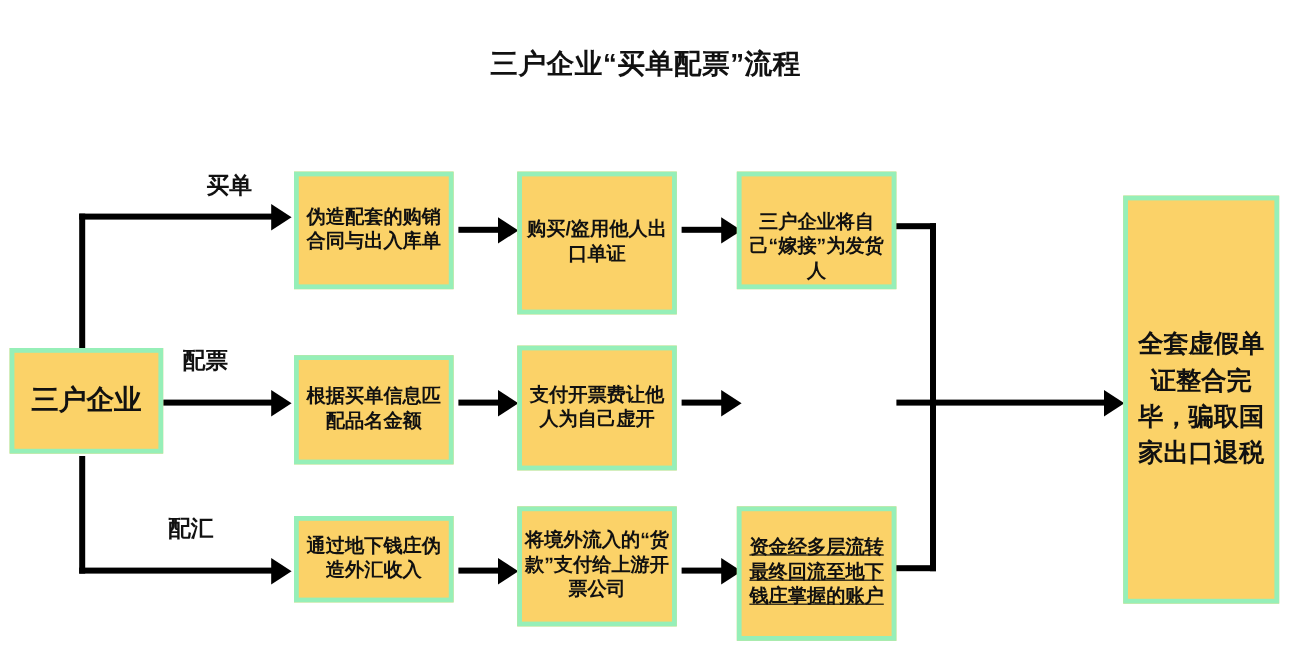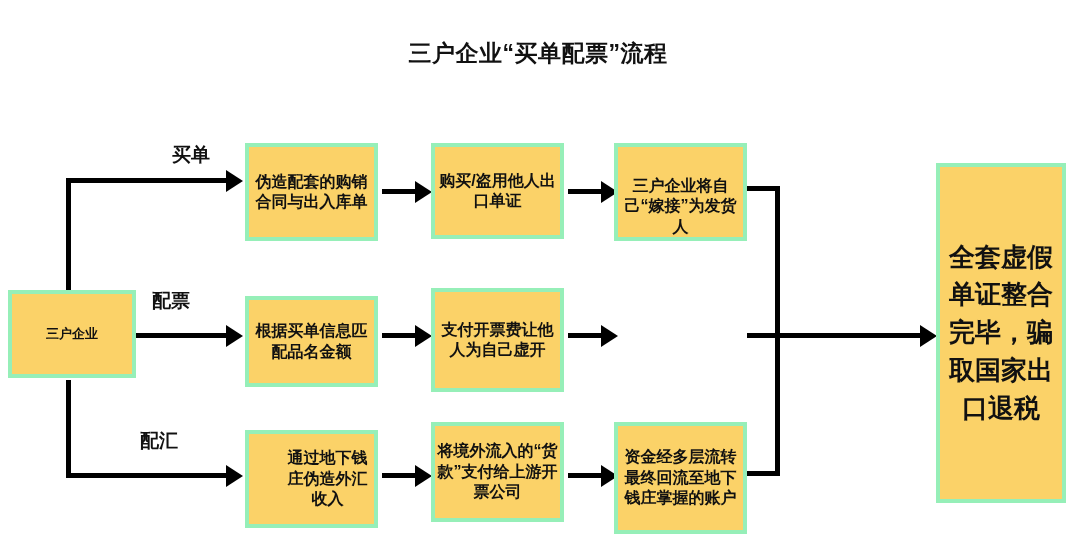--- a/index.html
+++ b/index.html
@@ -34,22 +34,22 @@
     justify-content:center;
     text-align:center;
     color:#111111;
     font-weight:bold;
     line-height:1.28;
     letter-spacing:0px;
   }
   .node .txt{display:block;padding:0 2px;}
 
   .node.small{font-size:16px;}
-  .node.source{font-size:13px;}
-  .node.final{font-size:26px;line-height:1.45;}
+  .node.source{font-size:23px;}
+  .node.final{font-size:21px;line-height:1.45;}
 
   
   .hline{position:absolute;background:#000000;height:5px;}
   .vline{position:absolute;background:#000000;width:5px;}
   .arrowhead{
     position:absolute;
     width:0;height:0;
     border-top:11px solid transparent;
     border-bottom:11px solid transparent;
     border-left:17px solid #000000;
@@ -97,21 +97,21 @@
   <div class="node source" style="left:8px;top:290px;width:128px;height:88px;">
     <span class="txt">三户企业</span>
   </div>
 
   <div class="node small" style="left:245px;top:143px;width:133px;height:98px;">
     <span class="txt">伪造配套的购销合同与出入库单</span>
   </div>
   <div class="hline" style="left:382px;top:189px;width:40px;"></div>
   <div class="arrowhead" style="left:415px;top:181px;"></div>
 
-  <div class="node small" style="left:431px;top:143px;width:133px;height:96px;">
+  <div class="node small" style="left:431px;top:143px;width:133px;height:119px;">
     <span class="txt">购买/盗用他人出口单证</span>
   </div>
   <div class="hline" style="left:568px;top:189px;width:40px;"></div>
   <div class="arrowhead" style="left:601px;top:181px;"></div>
 
   <div class="node small" style="left:614px;top:143px;width:133px;height:98px;align-items:flex-end;">
     <span class="txt">三户企业将自己“嫁接”为发货人</span>
   </div>
 
   <div class="node small" style="left:245px;top:296px;width:133px;height:91px;text-align:center;">
@@ -120,33 +120,33 @@
   <div class="hline" style="left:382px;top:333px;width:40px;"></div>
   <div class="arrowhead" style="left:415px;top:325px;"></div>
 
   <div class="node small" style="left:431px;top:288px;width:133px;height:104px;">
     <span class="txt">支付开票费让他人为自己虚开</span>
   </div>
   <div class="hline" style="left:568px;top:333px;width:40px;"></div>
   <div class="arrowhead" style="left:601px;top:325px;"></div>
 
 
-  <div class="node small" style="left:245px;top:430px;width:133px;height:98px;padding-left:32px;">
+  <div class="node small" style="left:245px;top:430px;width:133px;height:72px;">
     <span class="txt">通过地下钱庄伪造外汇收入</span>
   </div>
   <div class="hline" style="left:382px;top:473px;width:40px;"></div>
   <div class="arrowhead" style="left:415px;top:465px;"></div>
 
   <div class="node small" style="left:431px;top:422px;width:133px;height:100px;">
     <span class="txt">将境外流入的“货款”支付给上游开票公司</span>
   </div>
   <div class="hline" style="left:568px;top:473px;width:40px;"></div>
   <div class="arrowhead" style="left:601px;top:465px;"></div>
 
-  <div class="node small" style="left:614px;top:422px;width:133px;height:112px;">
+  <div class="node small" style="left:614px;top:422px;width:133px;height:112px;text-decoration:underline;">
     <span class="txt">资金经多层流转最终回流至地下钱庄掌握的账户</span>
   </div>
 
   <div class="hline" style="left:747px;top:186px;width:33px;"></div>
   <div class="hline" style="left:747px;top:471px;width:33px;"></div>
   <div class="vline" style="left:775px;top:186px;height:290px;"></div>
 
   <div class="hline" style="left:747px;top:333px;width:180px;"></div>
   <div class="arrowhead" style="left:920px;top:325px;"></div>
 

